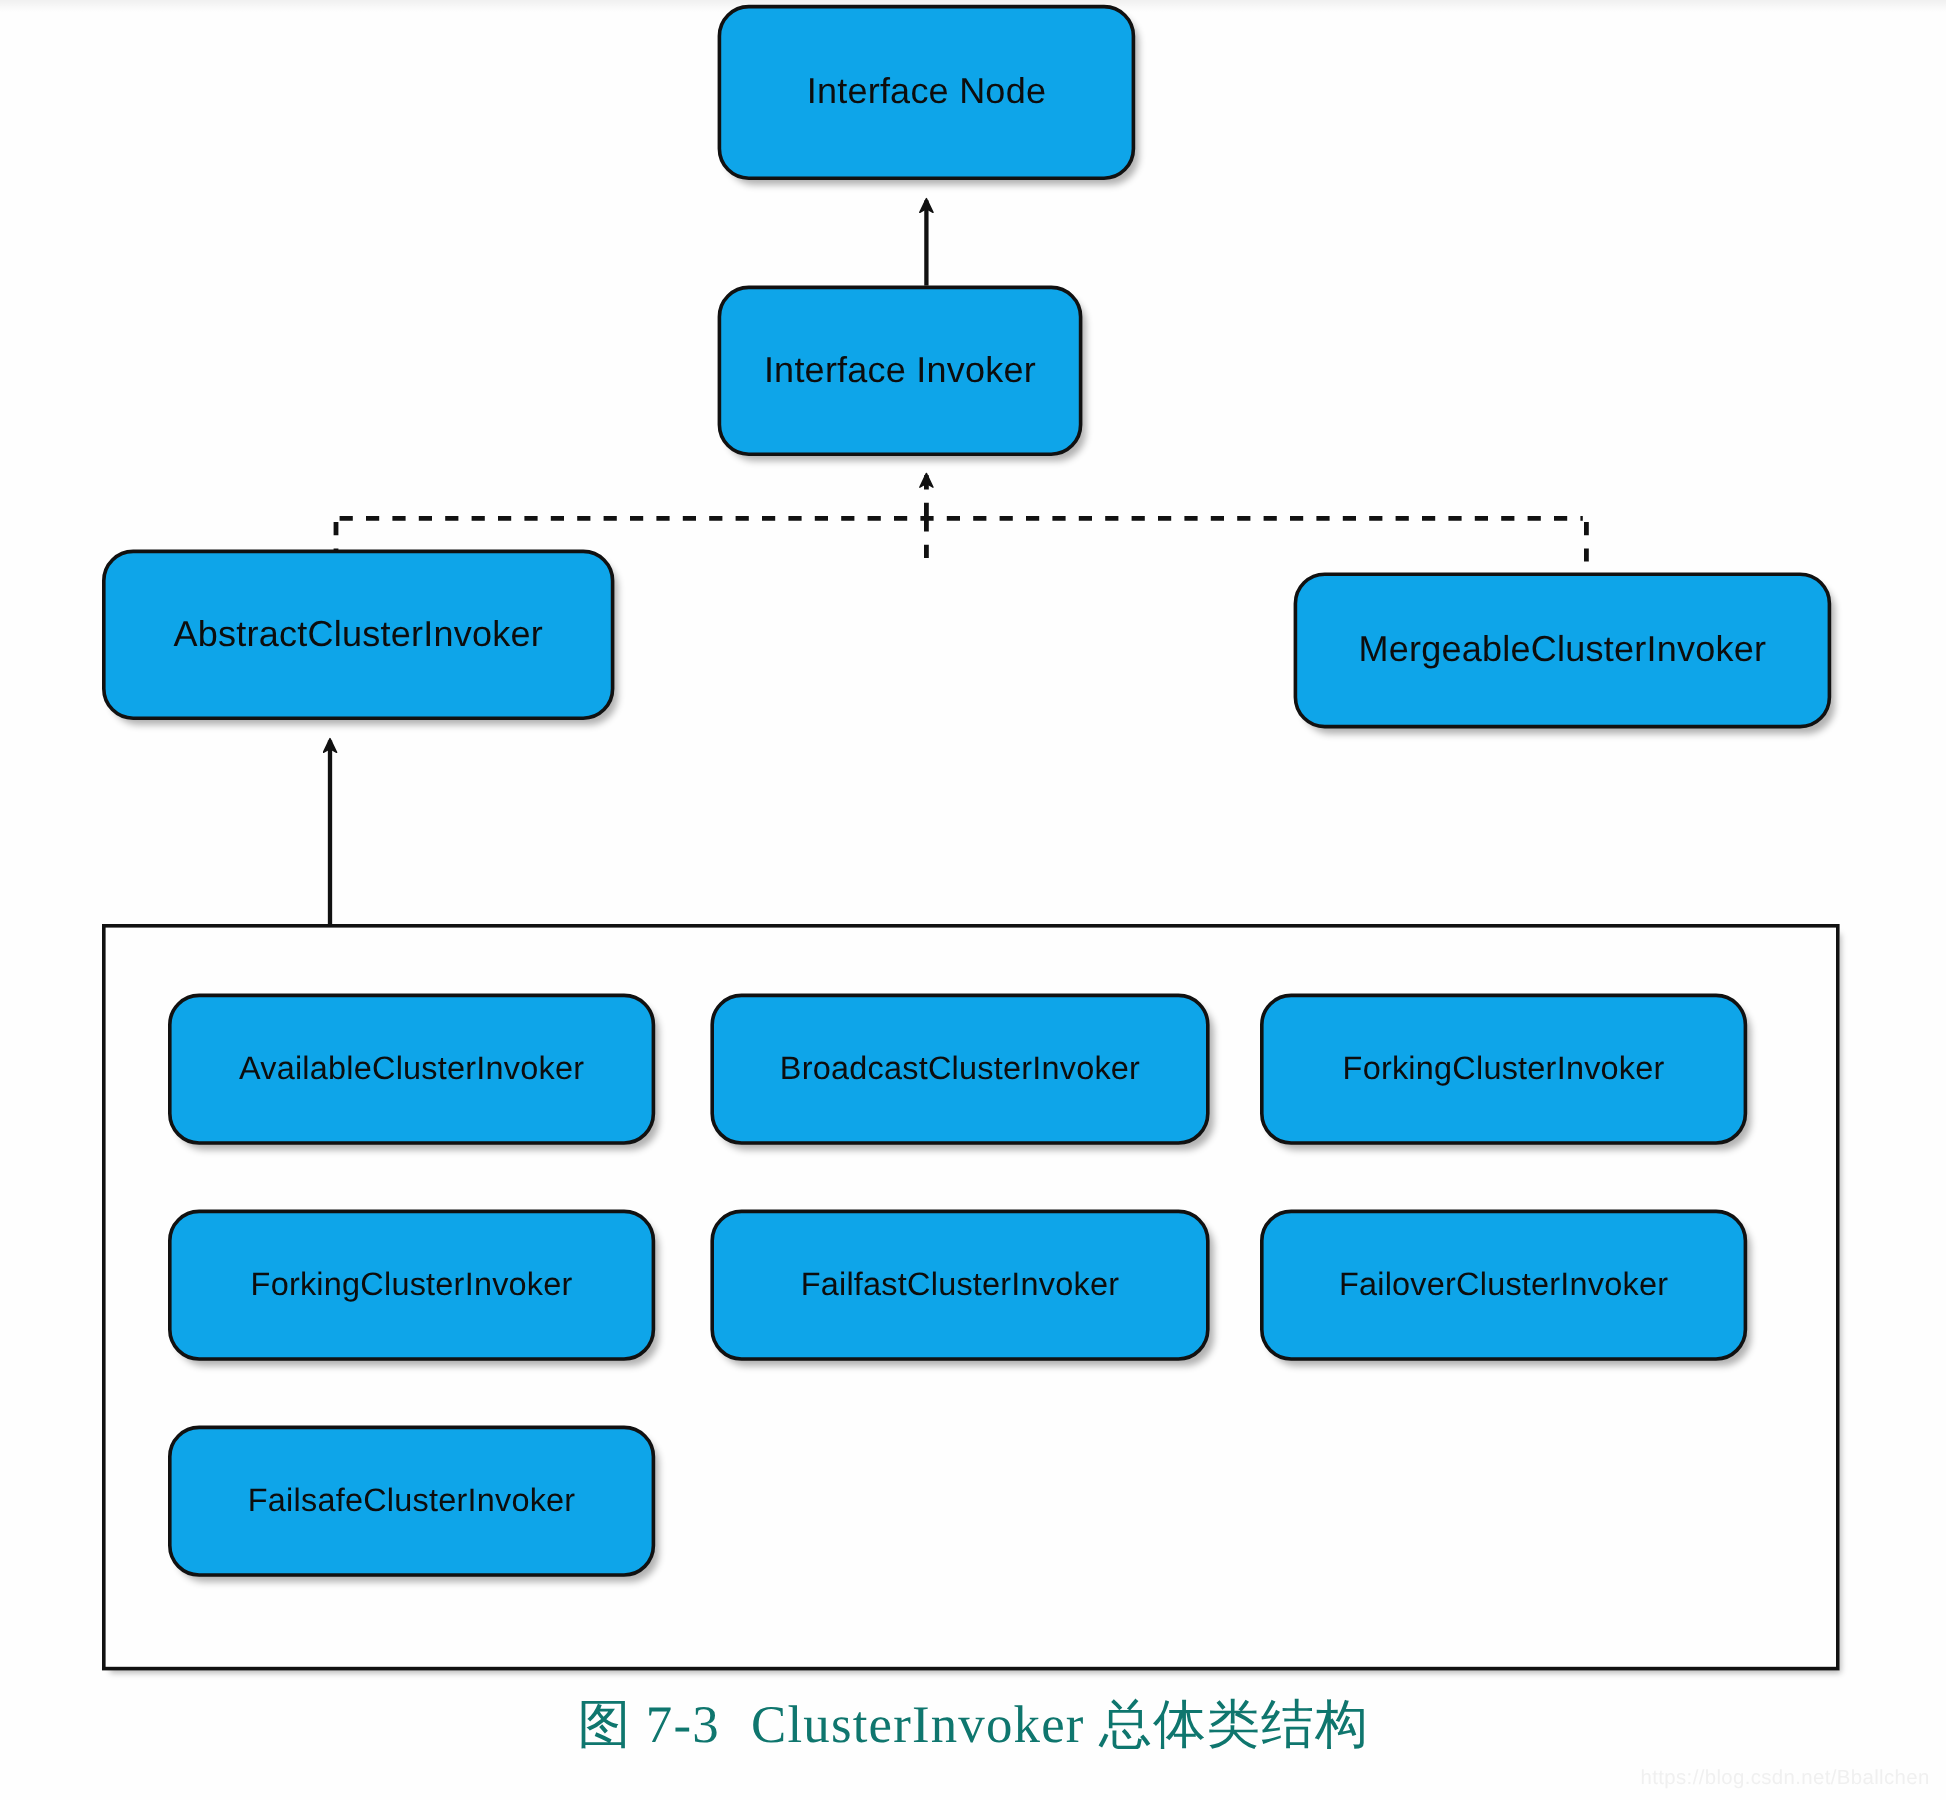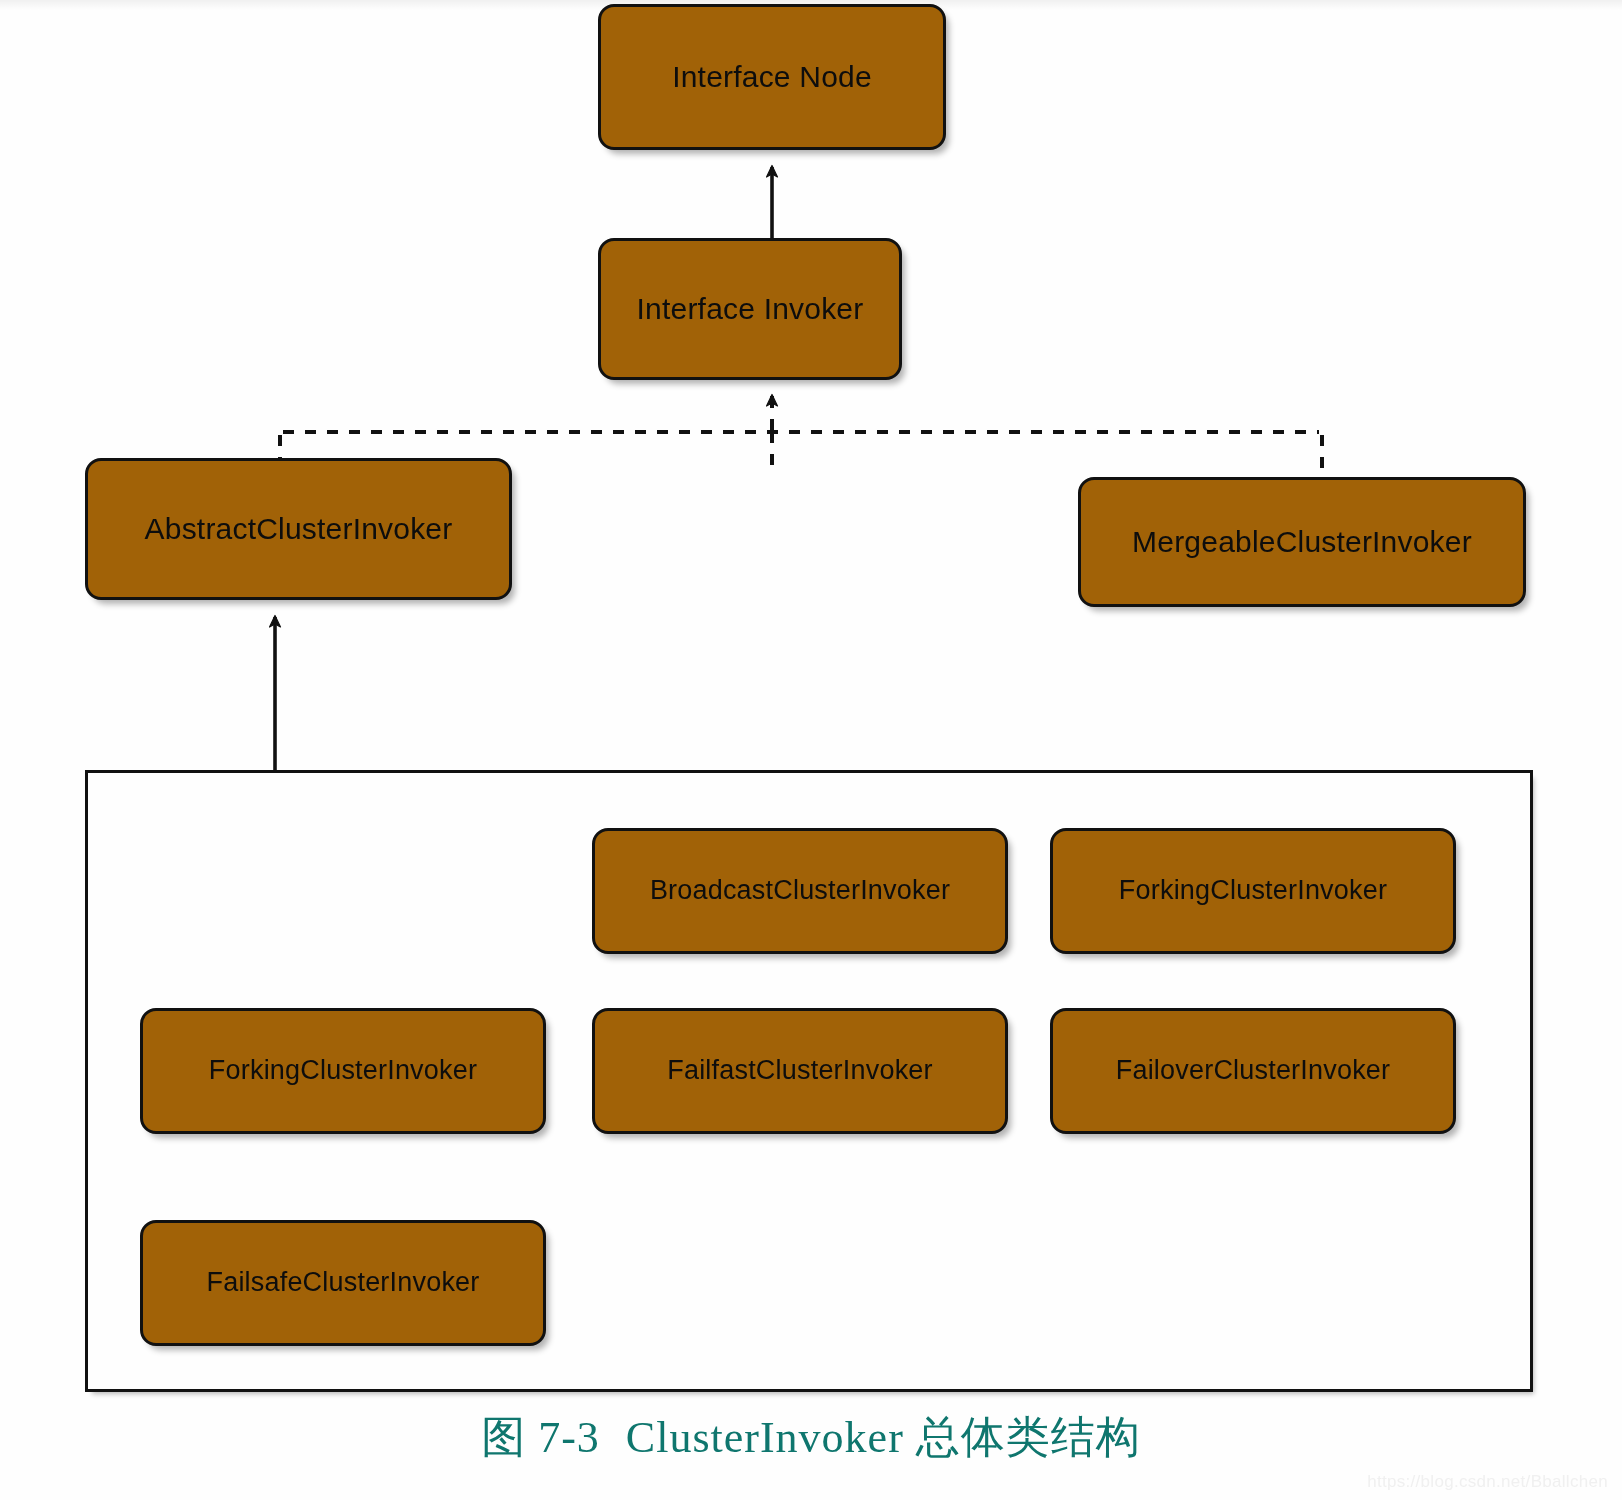--- a/index.html
+++ b/index.html
@@ -13,23 +13,23 @@
     height: 1500px;
     background: #fefefe;
     overflow: hidden;
     font-family: "Liberation Sans", sans-serif;
   }
 
   
   .node {
     position: absolute;
     box-sizing: border-box;
-    background: #a16207;
+    background: #0ea5e9;
     border: 3px solid #111111;
-    border-radius: 16px;
+    border-radius: 26px;
     display: flex;
     align-items: center;
     justify-content: center;
     text-align: center;
     color: #0d0d0d;
     letter-spacing: 0.2px;
     box-shadow: 5px 6px 6px -2px rgba(0,0,0,0.30);
     padding: 0 10px;
   }
   .node .label {
@@ -147,38 +147,41 @@
     <span class="label">AbstractClusterInvoker</span>
   </div>
 
 
   <div class="node" style="left:1078px; top:477px; width:448px; height:130px;">
     <span class="label">MergeableClusterInvoker</span>
   </div>
 
   <div class="group-box" style="left:85px; top:770px; width:1448px; height:622px;"></div>
 
+  <div class="node small" style="left:140px; top:828px; width:406px; height:126px;">
+    <span class="label">AvailableClusterInvoker</span>
+  </div>
   <div class="node small" style="left:592px; top:828px; width:416px; height:126px;">
     <span class="label">BroadcastClusterInvoker</span>
   </div>
   <div class="node small" style="left:1050px; top:828px; width:406px; height:126px;">
     <span class="label">ForkingClusterInvoker</span>
   </div>
 
   <div class="node small" style="left:140px; top:1008px; width:406px; height:126px;">
     <span class="label">ForkingClusterInvoker</span>
   </div>
   <div class="node small" style="left:592px; top:1008px; width:416px; height:126px;">
     <span class="label">FailfastClusterInvoker</span>
   </div>
   <div class="node small" style="left:1050px; top:1008px; width:406px; height:126px;">
     <span class="label">FailoverClusterInvoker</span>
   </div>
 
-  <div class="node small" style="left:140px; top:1188px; width:406px; height:126px;margin-top:32px;">
+  <div class="node small" style="left:140px; top:1188px; width:406px; height:126px;">
     <span class="label">FailsafeClusterInvoker</span>
   </div>
 
   <div class="caption">
     <span>图 7-3</span><span class="cap-gap"></span><span>ClusterInvoker 总体类结构</span>
   </div>
 
   <div class="watermark">https://blog.csdn.net/Bballchen</div>
 
 </div>

